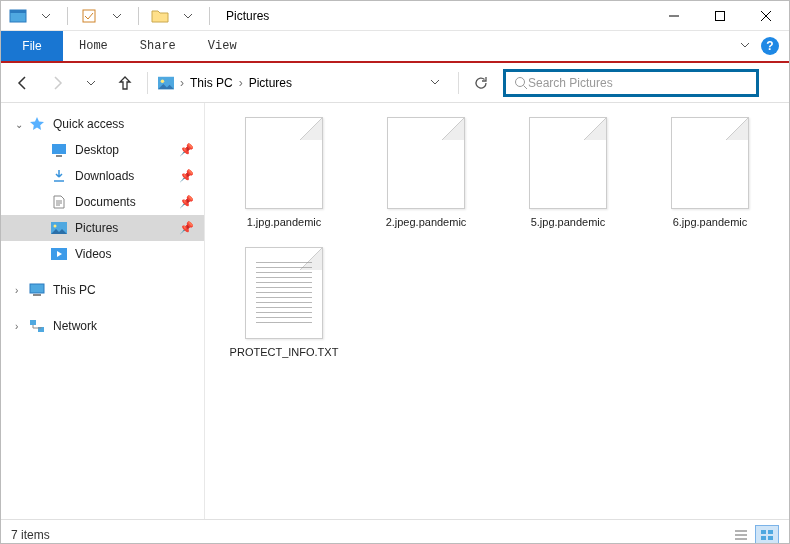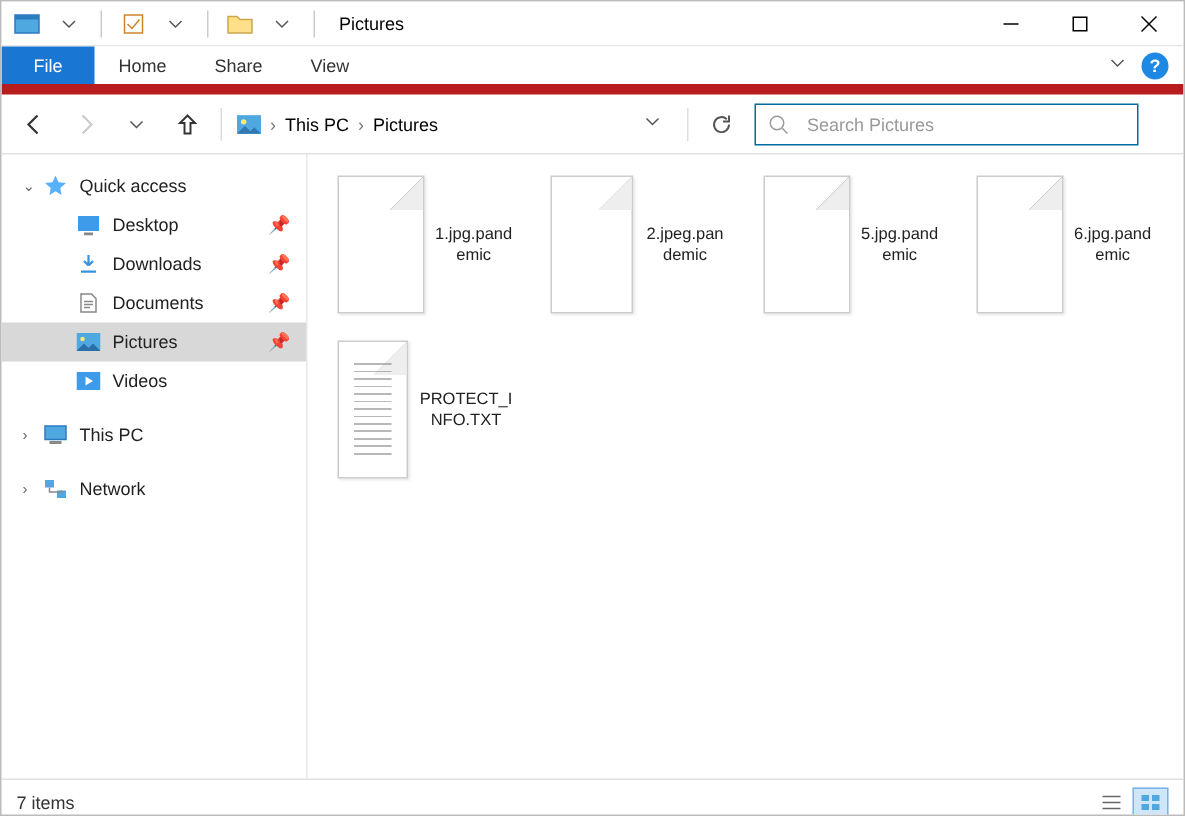--- a/index.html
+++ b/index.html
@@ -9,54 +9,54 @@
     .titlebar { height: 30px; display: flex; align-items: center; background: #fff; border-bottom: 1px solid #e5e5e5; }
     .titlebar-left { display: flex; align-items: center; gap: 6px; padding: 0 6px; }
     .qat-icon { width: 22px; height: 22px; display: flex; align-items: center; justify-content: center; }
     .qat-sep { width: 1px; height: 18px; background: #ccc; margin: 0 4px; }
     .titlebar-title { font-size: 12px; color: #000; margin-left: 6px; }
     .titlebar-controls { margin-left: auto; display: flex; }
     .tc-btn { width: 46px; height: 30px; display: flex; align-items: center; justify-content: center; }
     .tc-btn svg { width: 12px; height: 12px; }
 
     
-    .ribbon { height: 32px; display: flex; align-items: stretch; background: #fff; border-bottom: 7px solid #b91c1c; }
+    .ribbon { height: 32px; display: flex; align-items: stretch; background: #fff; border-bottom: 2px solid #b91c1c; }
     .ribbon-file { width: 62px; background: #1976d2; color: #fff; font-size: 12px; display: flex; align-items: center; justify-content: center; }
-    .ribbon-tab { padding: 0 16px; font-size: 12px; color: #333; display: flex; align-items: center; }
+    .ribbon-tab { padding: 0 16px; font-size: 12px; color: #333; display: flex; align-items: center; font-family: Liberation Mono, monospace; }
     .ribbon-right { margin-left: auto; display: flex; align-items: center; padding: 0 10px; gap: 10px; }
     .help-circle { width: 18px; height: 18px; border-radius: 50%; background: #1e88e5; color: #fff; font-size: 12px; font-weight: bold; display: flex; align-items: center; justify-content: center; }
 
     
     .navbar { height: 40px; display: flex; align-items: center; padding: 0 10px; gap: 10px; border-bottom: 1px solid #e0e0e0; }
     .nav-btn { width: 24px; height: 24px; display: flex; align-items: center; justify-content: center; color: #555; }
     .nav-btn.disabled { color: #ccc; }
     .nav-sep { width: 1px; height: 22px; background: #ddd; }
     .breadcrumb { display: flex; align-items: center; gap: 6px; font-size: 12px; flex: 0 0 auto; min-width: 290px; }
     .breadcrumb .chev { color: #777; font-size: 12px; }
     .bc-spacer { flex: 1; }
     .bc-drop { color: #555; font-size: 10px; padding: 0 8px; }
-    .searchbox { flex: 1; height: 28px; border: 1px solid #0369a1; display: flex; align-items: center; padding: 0 8px; color: #999; font-size: 12px; gap: 12px; max-width: 256px; }
+    .searchbox { flex: 1; height: 28px; border: 3px solid #0369a1; display: flex; align-items: center; padding: 0 8px; color: #999; font-size: 12px; gap: 0; max-width: 256px; }
     .refresh { width: 24px; }
 
     
     .main { display: flex; height: calc(544px - 30px - 32px - 40px - 26px); }
     .sidebar { width: 204px; border-right: 1px solid #e8e8e8; padding: 8px 0; overflow: hidden; }
     .side-item { display: flex; align-items: center; height: 26px; padding: 0 10px 0 32px; font-size: 12px; color: #222; gap: 8px; position: relative; }
     .side-item.selected { background: #d8d8d8; }
     .side-item .pin { margin-left: auto; color: #888; font-size: 12px; }
     .side-item .expand { position: absolute; left: 14px; color: #666; font-size: 10px; }
     .side-group-head { padding-left: 28px; }
     .side-item.sub { padding-left: 50px; text-align: right; }
     .side-gap { height: 10px; }
     .side-icon { width: 16px; height: 16px; display: flex; align-items: center; justify-content: center; }
 
     
     .content { flex: 1; padding: 14px 10px 10px 20px; }
     .file-grid { display: flex; flex-wrap: wrap; gap: 18px 24px; }
-    .file-item { width: 118px; display: flex; flex-direction: row; align-items: center; gap: 6px; }
+    .file-item { width: 118px; display: flex; flex-direction: column; align-items: center; gap: 6px; }
     .file-thumb { width: 78px; height: 92px; background: #fff; border: 1px solid #ccc; position: relative; box-shadow: 1px 1px 2px rgba(0,0,0,0.1); }
     .file-thumb.txt::after { content: ""; position: absolute; left: 10px; right: 10px; top: 14px; bottom: 14px; background: repeating-linear-gradient(to bottom, #888 0, #888 1px, transparent 1px, transparent 5px); opacity: 0.6; }
     .file-thumb .fold { position: absolute; top: 0; right: 0; width: 22px; height: 22px; background: linear-gradient(135deg, transparent 0, transparent 49%, #ccc 50%, #eee 51%, #eee 100%); }
     .file-name { font-size: 11px; color: #222; text-align: center; word-break: break-word; line-height: 1.3; }
 
     
     .statusbar { height: 26px; border-top: 1px solid #e0e0e0; display: flex; align-items: center; padding: 15px 10px; font-size: 12px; color: #333; }
     .view-toggles { margin-left: auto; display: flex; gap: 2px; }
     .vt { width: 24px; height: 20px; border: 1px solid transparent; display: flex; align-items: center; justify-content: center; }
     .vt.active { border-color: #7bb3e8; background: #cfe5f8; }

